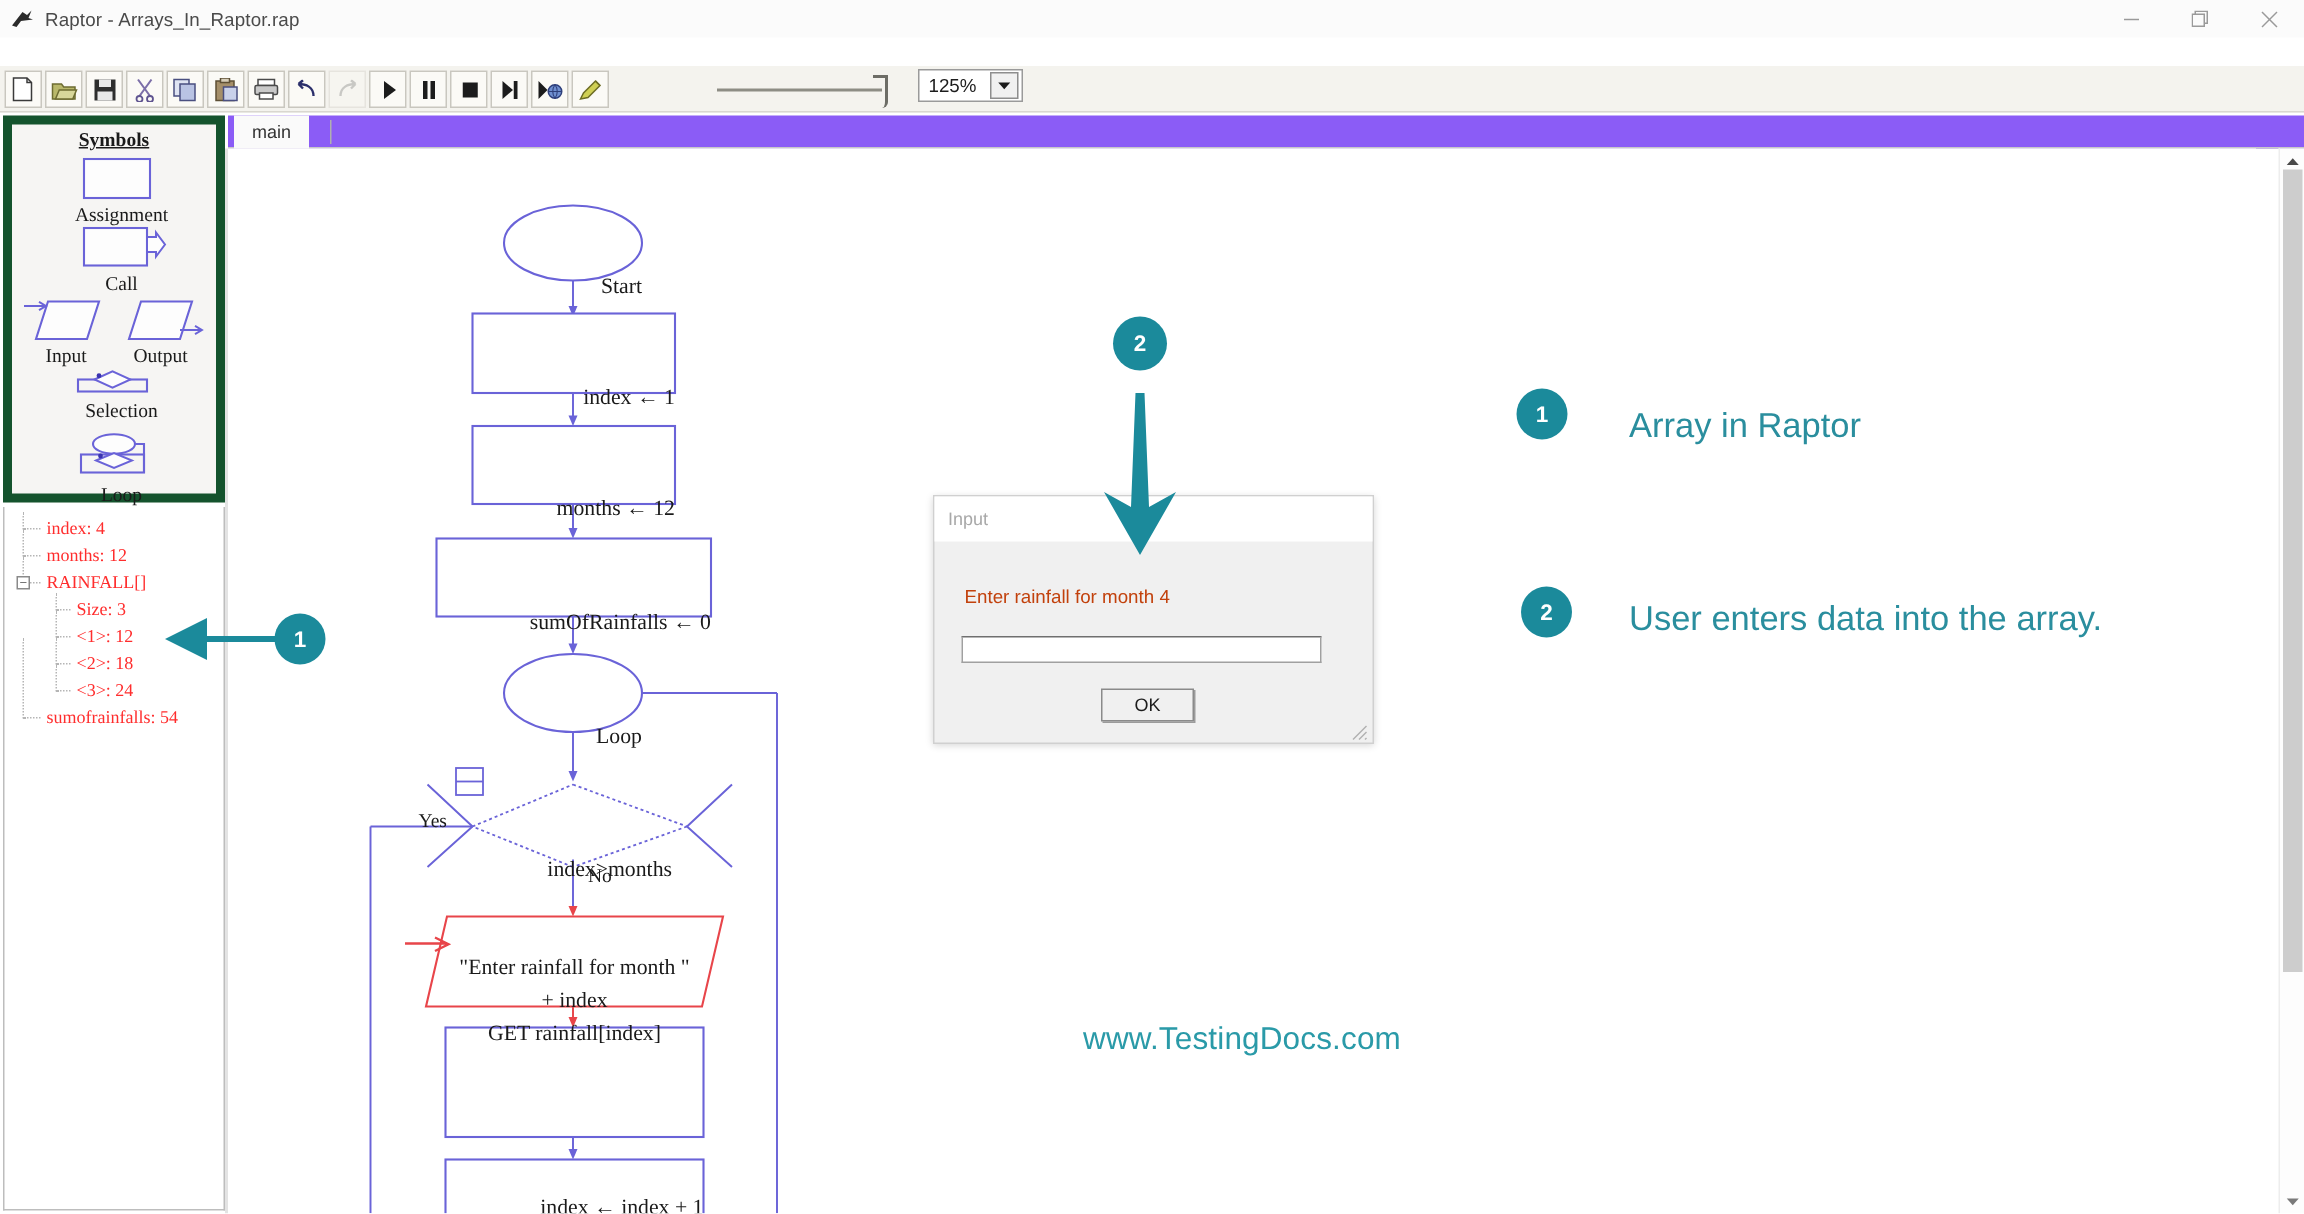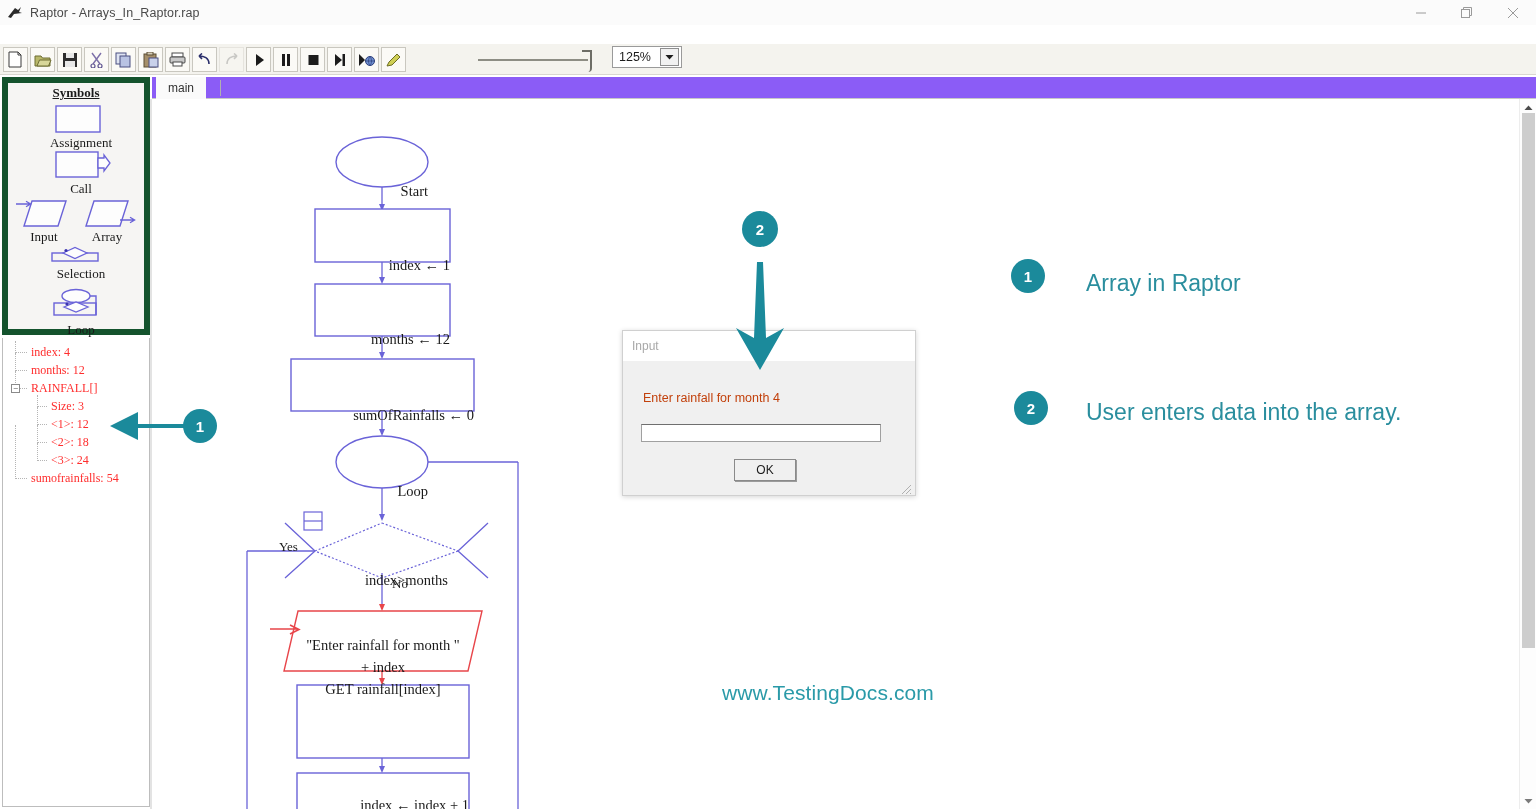--- a/index.html
+++ b/index.html
@@ -378,21 +378,21 @@
           <path d="M24 2 L58 2 L50 27 L16 27 Z" fill="#fdfdfd" stroke="#6a63d8" stroke-width="1.4"></path>
           <path d="M8 5 L22 5 M18 2.3 L22.6 5 L18 7.7" fill="none" stroke="#6a63d8" stroke-width="1.3"></path>
         </g>
         <g>
           <path d="M86 2 L120 2 L112 27 L78 27 Z" fill="#fdfdfd" stroke="#6a63d8" stroke-width="1.4"></path>
           <path d="M112 21 L126 21 M122 18.3 L126.6 21 L122 23.7" fill="none" stroke="#6a63d8" stroke-width="1.3"></path>
         </g>
       </svg>
       <div style="position:relative;height:16px">
         <span class="sym-label" style="position:absolute;left:6px;width:60px">Input</span>
-        <span class="sym-label" style="position:absolute;left:68px;width:62px">Array</span>
+        <span class="sym-label" style="position:absolute;left:68px;width:62px">Output</span>
       </div>
     </div>
 
     <div class="sym-row" style="left:0;top:163px;width:146px">
       <svg width="146" height="20" style="display:block">
         <rect x="44" y="7" width="46" height="8" fill="none" stroke="#6a63d8" stroke-width="1.4"></rect>
         <path d="M55 7 L67 1.5 L79 7 L67 12.5 Z" fill="#fdfdfd" stroke="#6a63d8" stroke-width="1.3"></path>
         <circle cx="58" cy="4.5" r="1.6" fill="#3a33b0"></circle>
       </svg>
       <div class="sym-label">Selection</div>

